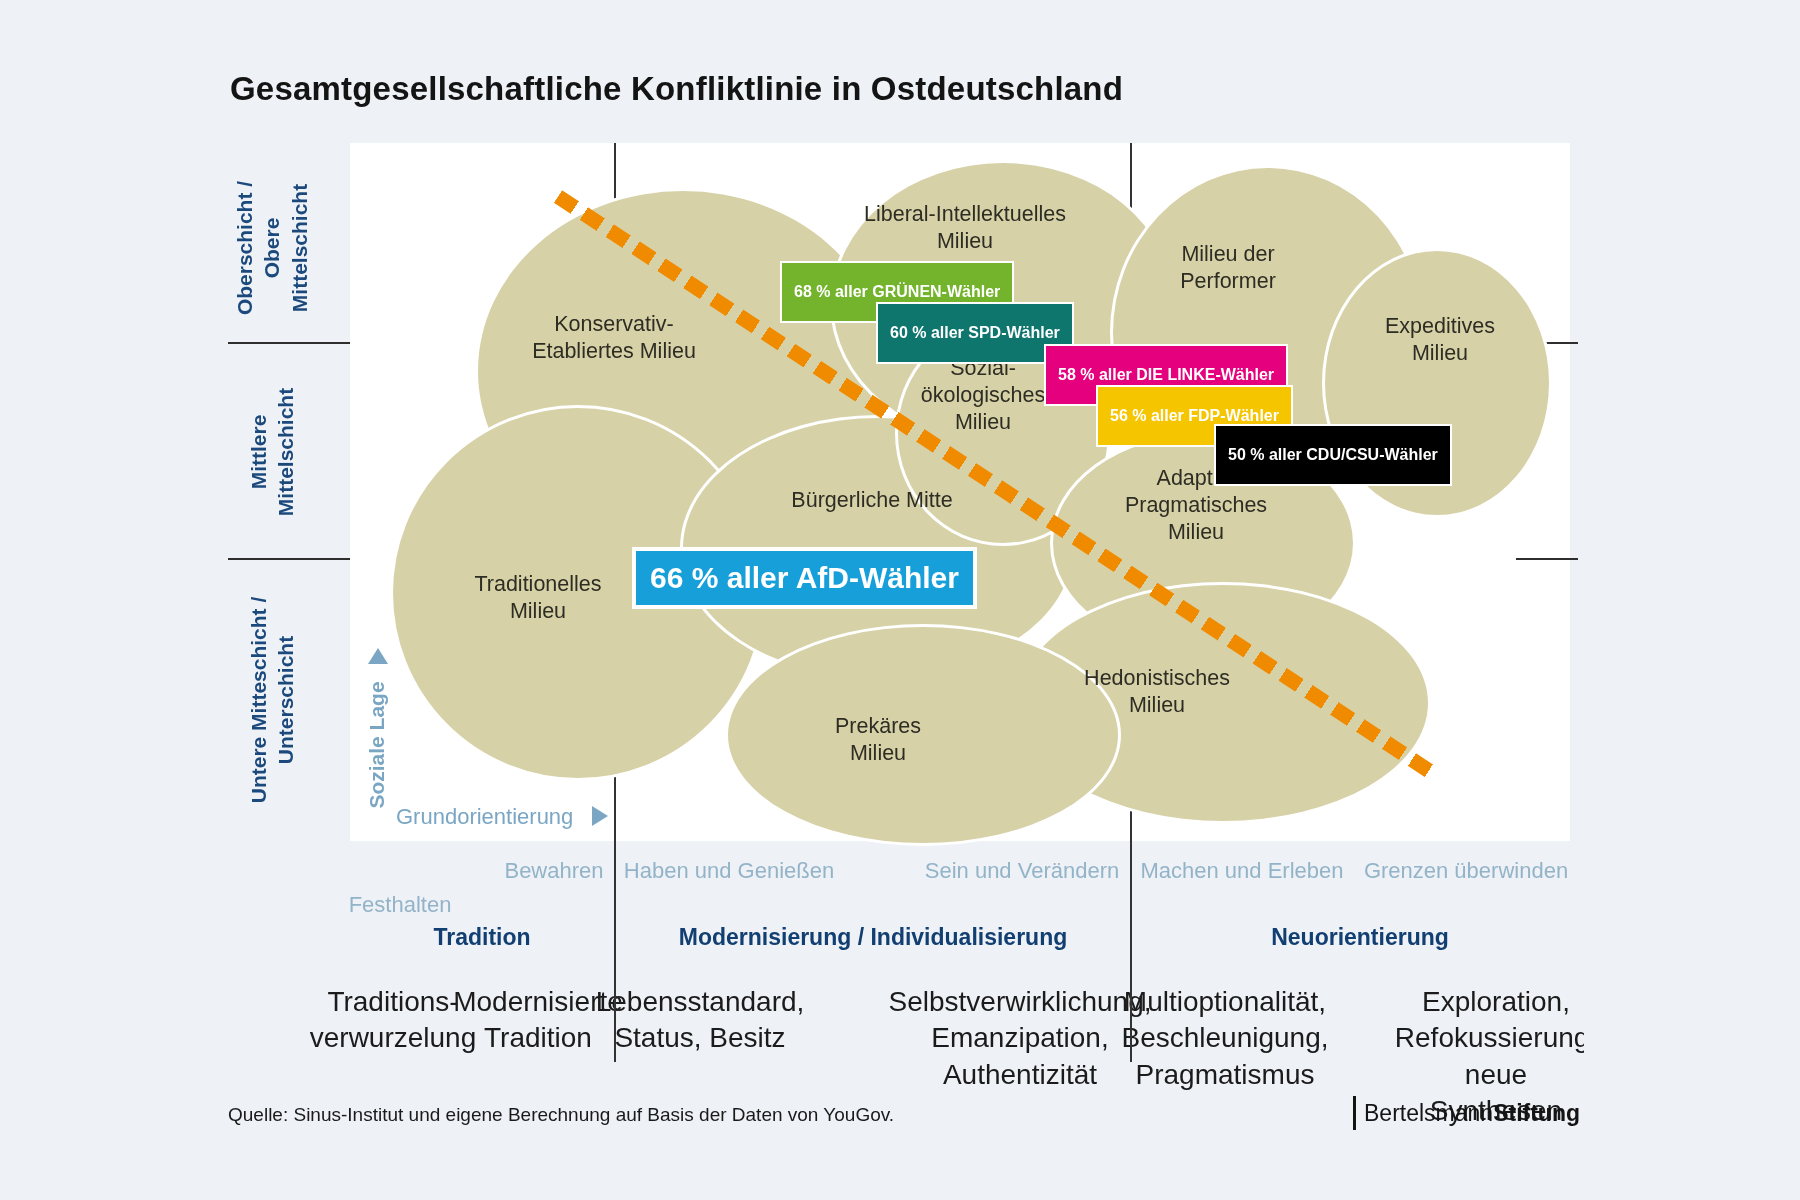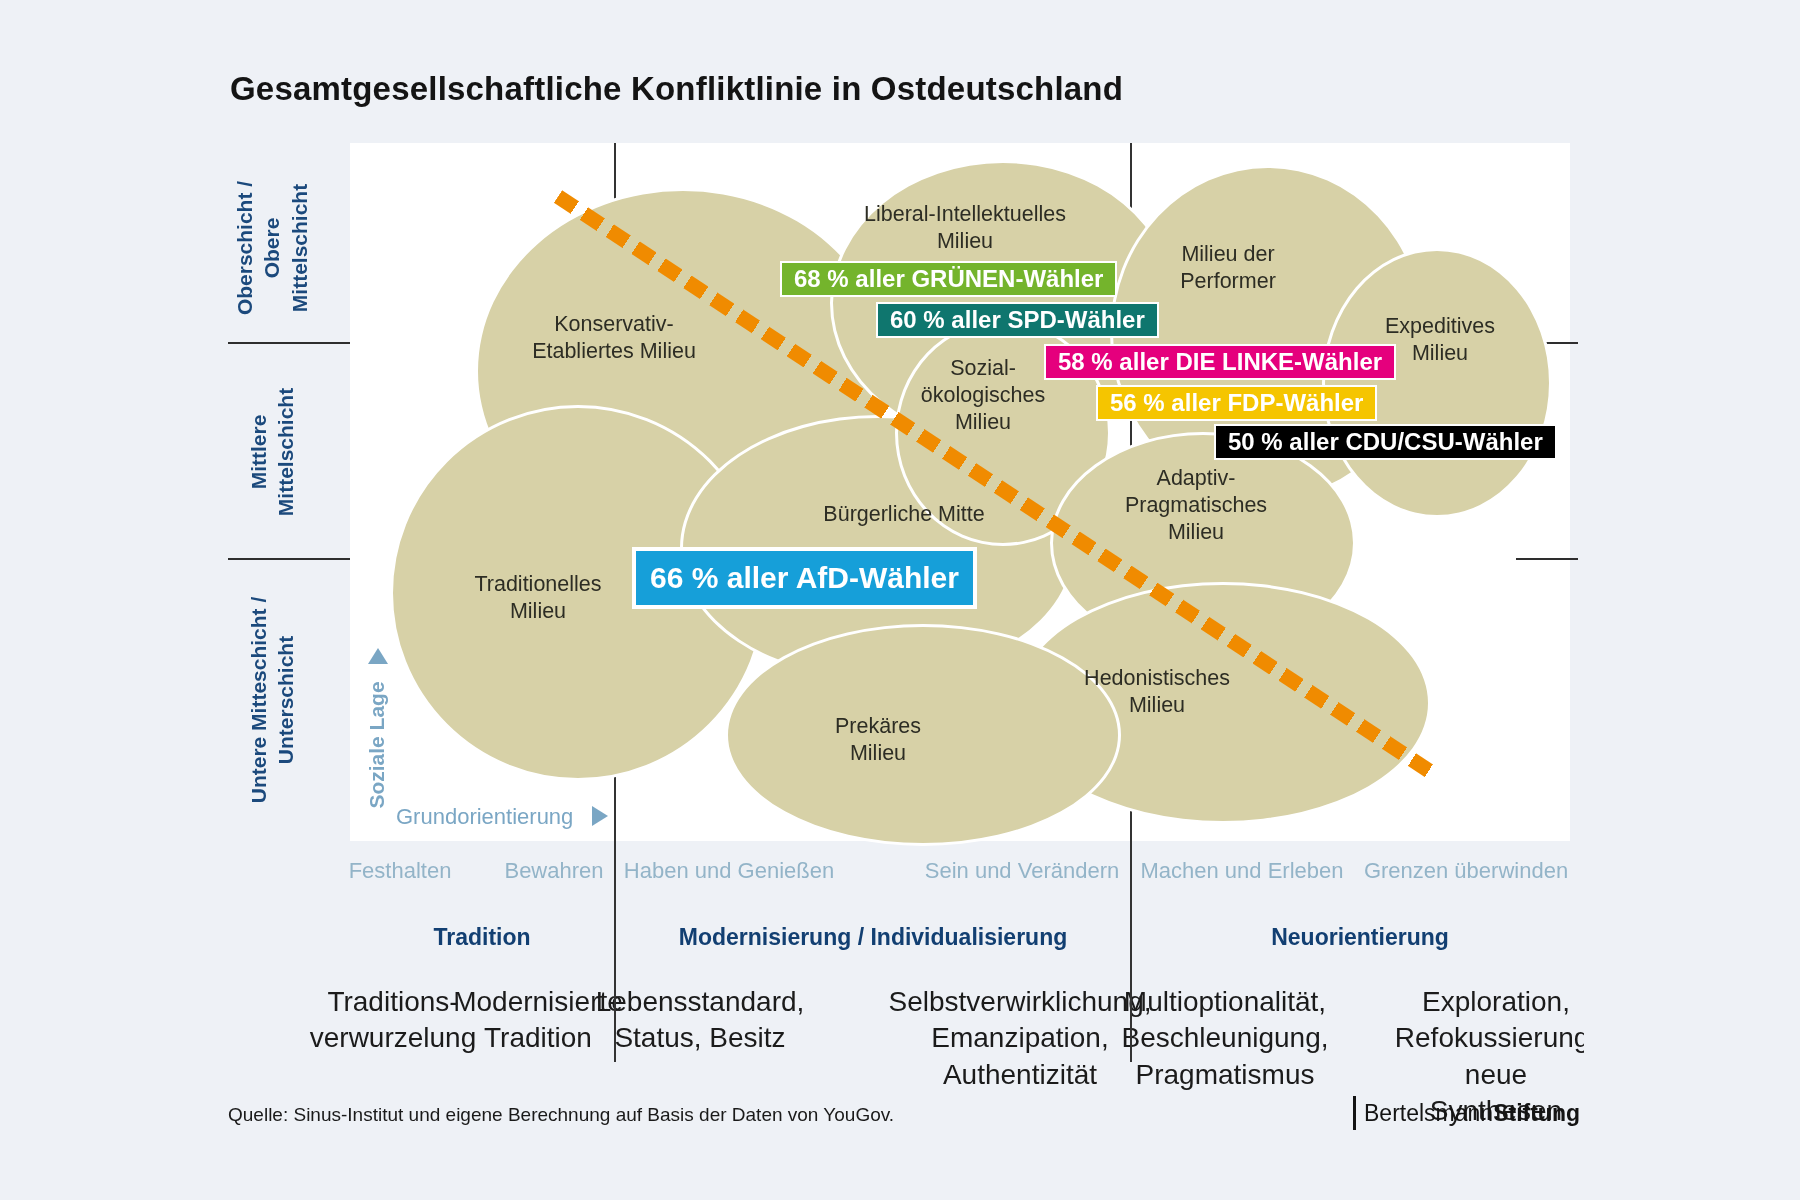--- a/index.html
+++ b/index.html
@@ -44,47 +44,47 @@
 
   
   .mlab{position:absolute; transform:translate(-50%,-50%); z-index:4; color:#2d2d24; font-size:21.5px;
         line-height:1.25; text-align:center; white-space:pre-line;}
   .m0{left:614px; top:338px;}
   .m1{left:965px; top:228px;}
   .m2{left:1228px; top:268px;}
   .m3{left:1440px; top:340px;}
   .m4{left:983px; top:395px;}
   .m5{left:1196px; top:505px;}
-  .m6{left:904px; top:500px;margin-top:14px;}
+  .m6{left:872px; top:500px;}
   .m7{left:538px; top:598px;}
   .m8{left:878px; top:740px;}
   .m9{left:1157px; top:692px;}
 
   
-  .badge{position:absolute; z-index:5; color:#ffffff; font-weight:bold; font-size:24px; line-height:1;
-         padding:4px 12px; white-space:nowrap; border:2px solid #ffffff;}
+  .badge{position:absolute; z-index:5; color:#ffffff; font-weight:bold; font-size:16px; line-height:1;
+         padding:21px 12px; white-space:nowrap; border:2px solid #ffffff;}
   .bg0{left:780px; top:261px;}
   .bg1{left:876px; top:302px;}
   .bg2{left:1044px; top:344px;}
   .bg3{left:1096px; top:385px;}
   .bg4{left:1214px; top:424px;}
   .bg5{left:632px; top:547px; font-size:30px; padding:12px 14px; border-width:4px;}
 
   
   .vaxis{position:absolute; left:377px; top:745px; transform:translate(-50%,-50%) rotate(-90deg);
          color:#7aa6c4; font-weight:bold; font-size:21px; white-space:nowrap;}
   .up-arrow{position:absolute; left:368px; top:648px; width:0; height:0;
             border-left:10px solid transparent; border-right:10px solid transparent; border-bottom:16px solid #7aa6c4;}
   .haxis{position:absolute; left:390px; top:804px; color:#7aa6c4; font-weight:normal; font-size:22px; white-space:nowrap;margin-left:6px;}
   .right-arrow{position:absolute; left:592px; top:806px; width:0; height:0;
             border-top:10px solid transparent; border-bottom:10px solid transparent; border-left:16px solid #7aa6c4;}
 
   
   .orient{position:absolute; top:858px; transform:translateX(-50%); color:#93b4c8; font-size:22px; white-space:nowrap;}
-  .o0{left:400px;} .o1{left:554px;} .o2{left:729px;} .o3{left:1022px;} .o4{left:1242px;} .o5{left:1466px;}
+  .o0{left:400px;margin-top:34px;} .o1{left:554px;} .o2{left:729px;} .o3{left:1022px;} .o4{left:1242px;} .o5{left:1466px;}
 
   
   .cat{position:absolute; top:924px; transform:translateX(-50%); color:#123f72; font-weight:bold; font-size:23px; white-space:nowrap;}
   .c0{left:482px;} .c1{left:873px;} .c2{left:1360px;}
 
   
   .det{position:absolute; top:984px; transform:translateX(-50%); color:#1b1b1b; font-size:28px;
        line-height:1.3; text-align:center; white-space:pre-line;}
   .d0{left:393px;} .d1{left:538px;} .d2{left:700px;} .d3{left:1020px;} .d4{left:1225px;} .d5{left:1496px;}
 

